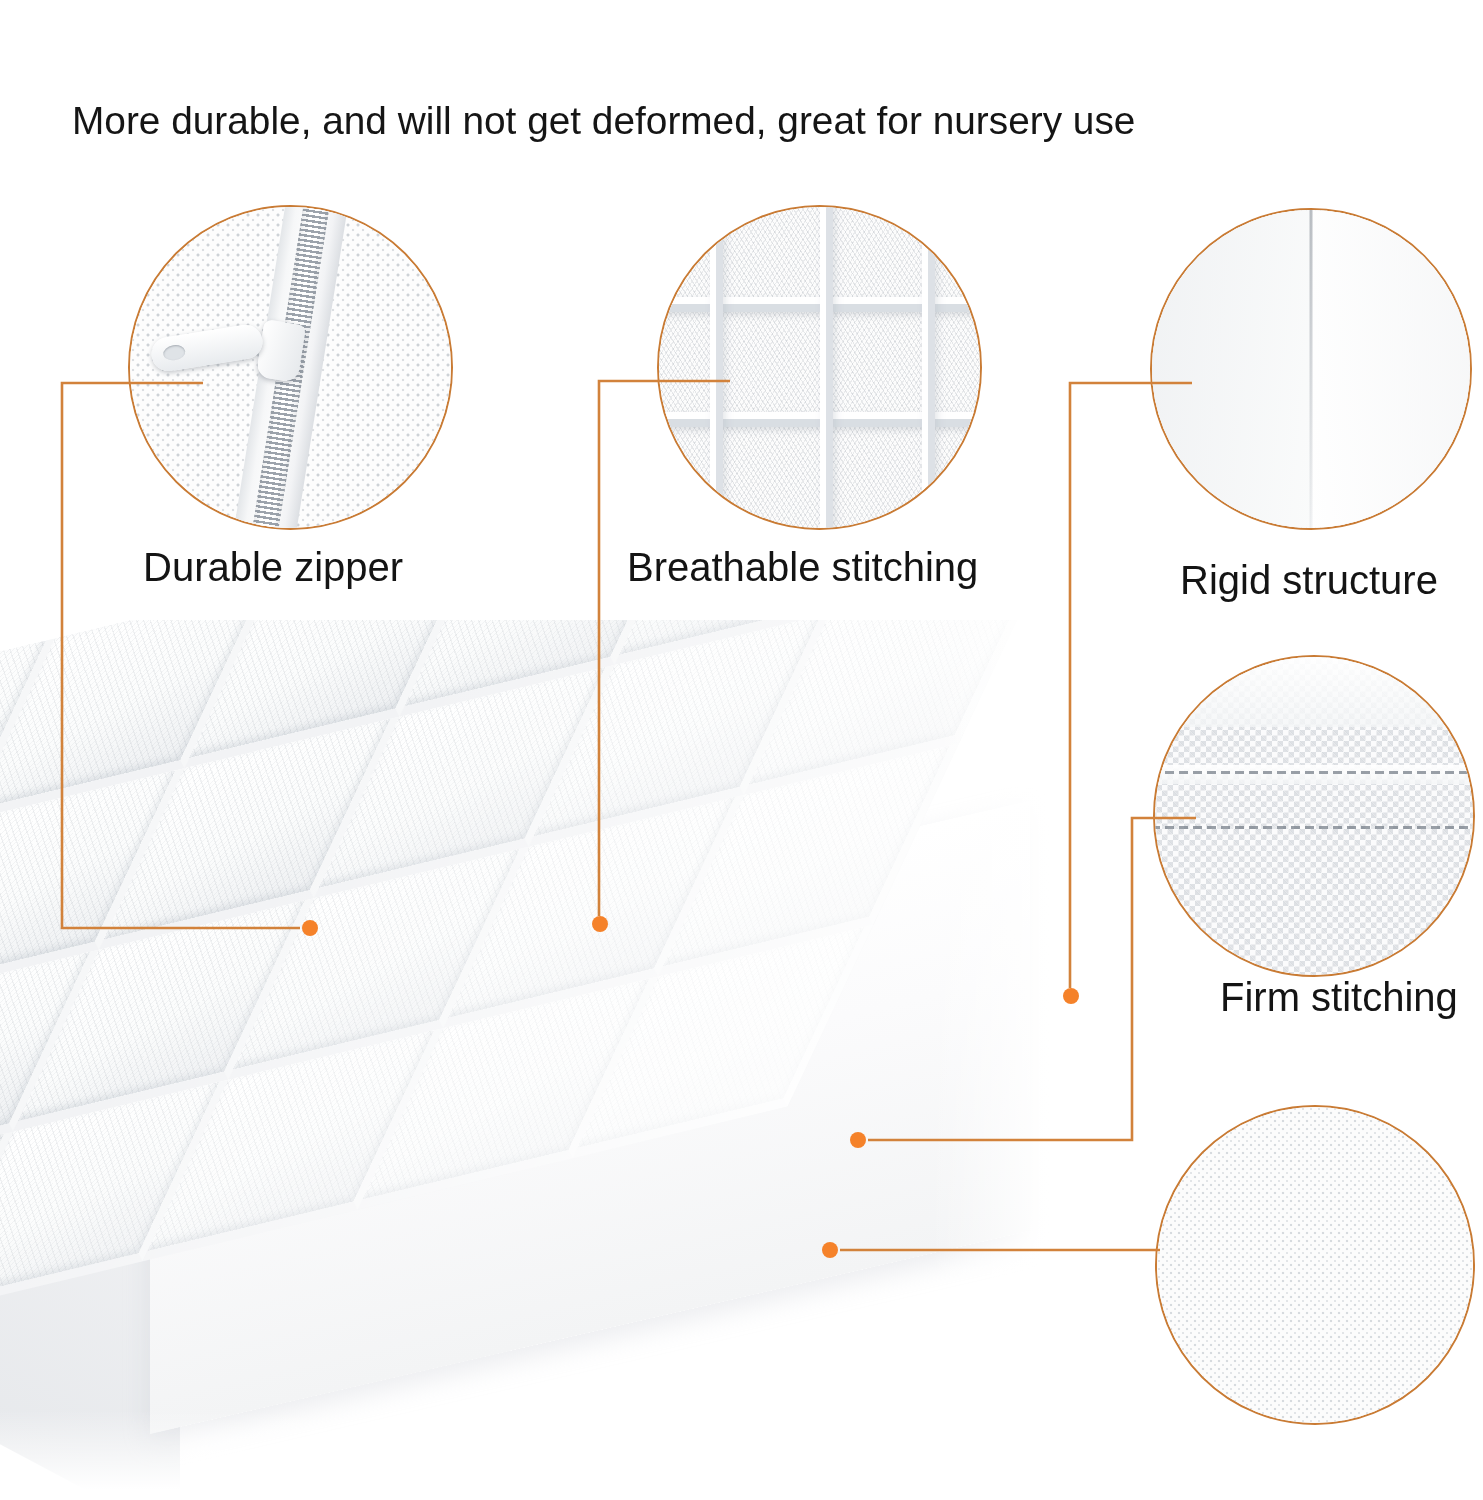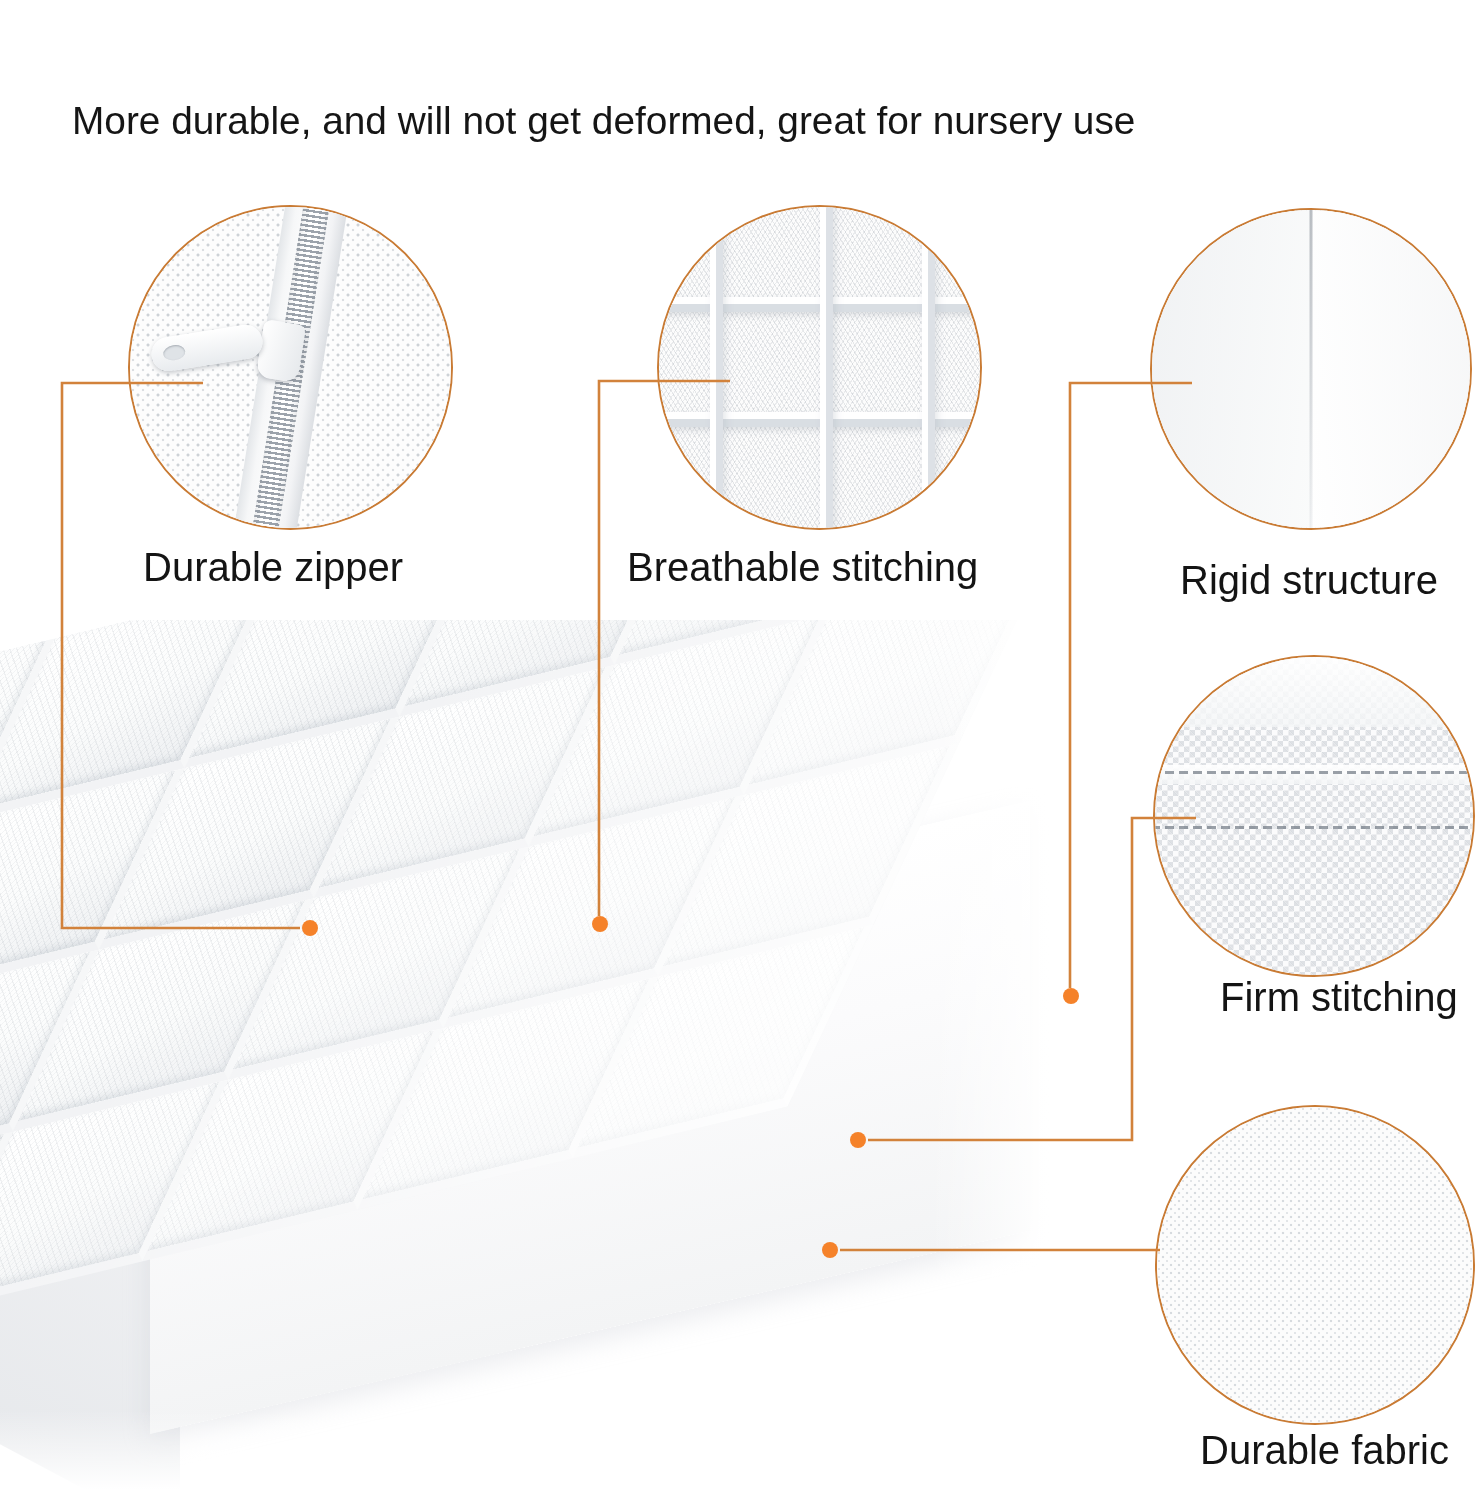--- a/index.html
+++ b/index.html
@@ -384,15 +384,14 @@
   <div class="dot" style="left:310px; top:928px;"></div>
   <div class="dot" style="left:600px; top:924px;"></div>
   <div class="dot" style="left:1071px;top:996px;"></div>
   <div class="dot" style="left:858px; top:1140px;"></div>
   <div class="dot" style="left:830px; top:1250px;"></div>
 
   <div class="callout-label" id="lbl-zipper">Durable zipper</div>
   <div class="callout-label" id="lbl-dividers">Breathable stitching</div>
   <div class="callout-label" id="lbl-rigid">Rigid structure</div>
   <div class="callout-label" id="lbl-stitch">Firm stitching</div>
-  <div class="callout-label" id="lbl-fabric">Durable fabric</div>
 
 </div>
 
 </body></html>

